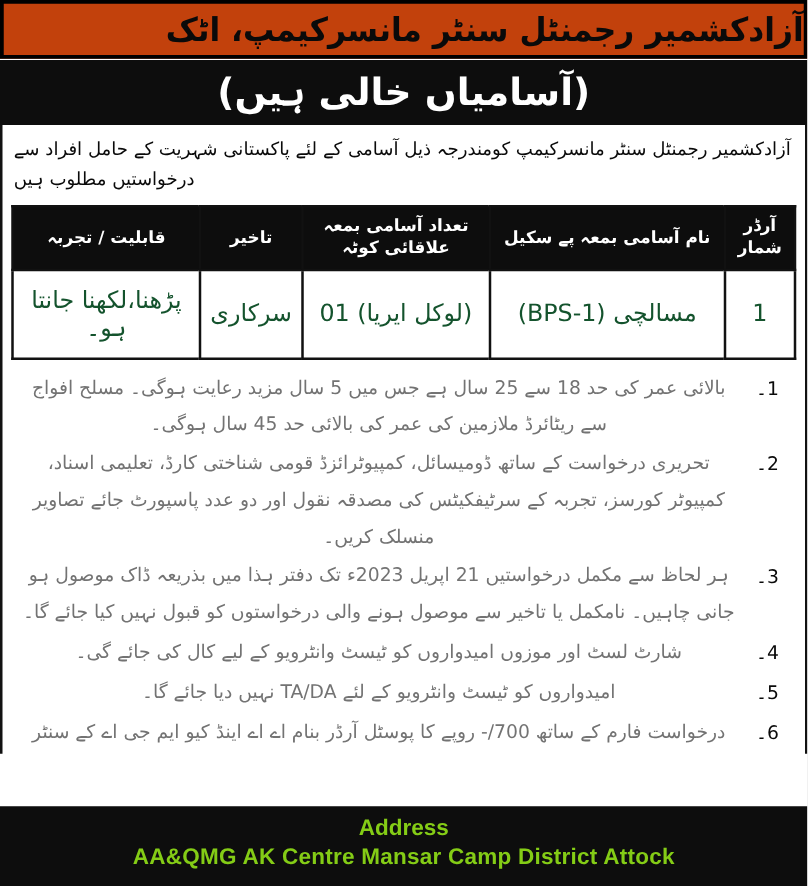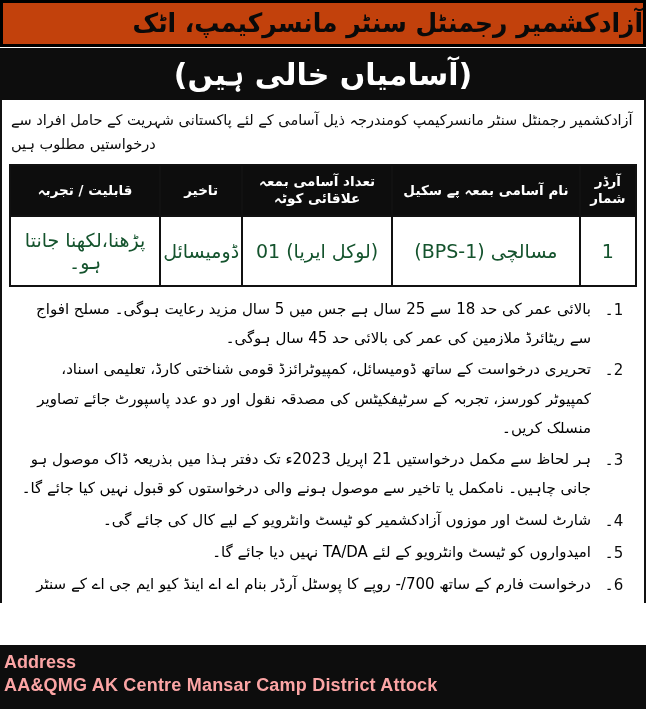--- a/index.html
+++ b/index.html
@@ -104,31 +104,31 @@
     flex:0 0 46px;
     text-align:center;
     font-size:15px;
     color:#0a0a0a;
     line-height:1.95;
     padding-top:1px;
   }
   .cond-text {
     flex:1;
     font-size:15px;
-    color:#000000;
+    color:#737373;
     line-height:1.95;
-    text-align:right;
+    text-align:center;
     padding-left:6px;
   }
 
   
   .address-bar {
     background:#0d0d0d;
-    color:#fca5a5;
-    text-align:left;
+    color:#84cc16;
+    text-align:center;
     padding:7px 4px 12px 4px;
     margin-top:42px;
   }
   .address-label {
     font-family:"Liberation Sans", sans-serif;
     font-size:18px; font-weight:bold; line-height:1.2;
   }
   .address-text {
     font-family:"Liberation Sans", sans-serif;
     font-size:18px; font-weight:bold; line-height:1.3;
@@ -160,21 +160,21 @@
           <th class="col-count">تعداد آسامی بمعہ علاقائی کوٹہ</th>
           <th class="col-edu">تاخیر</th>
           <th class="col-qual">قابلیت / تجربہ</th>
         </tr>
       </thead>
       <tbody>
         <tr>
           <td>1</td>
           <td>مسالچی (BPS-1)</td>
           <td class="ltr-cell">01 (لوکل ایریا)</td>
-          <td>ڈومیسائل</td>
+          <td>سرکاری</td>
           <td>پڑھنا،لکھنا جانتا ہو۔</td>
         </tr>
       </tbody>
     </table>
 
     <div class="conditions">
 
       <div class="cond-item">
         <div class="cond-num">1۔</div>
         <div class="cond-text">بالائی عمر کی حد 18 سے 25 سال ہے جس میں 5 سال مزید رعایت ہوگی۔ مسلح افواج سے ریٹائرڈ ملازمین کی عمر کی بالائی حد 45 سال ہوگی۔</div>
@@ -182,21 +182,21 @@
       <div class="cond-item">
         <div class="cond-num">2۔</div>
         <div class="cond-text">تحریری درخواست کے ساتھ ڈومیسائل، کمپیوٹرائزڈ قومی شناختی کارڈ، تعلیمی اسناد، کمپیوٹر کورسز، تجربہ کے سرٹیفکیٹس کی مصدقہ نقول اور دو عدد پاسپورٹ جائے تصاویر منسلک کریں۔</div>
       </div>
       <div class="cond-item">
         <div class="cond-num">3۔</div>
         <div class="cond-text">ہر لحاظ سے مکمل درخواستیں 21 اپریل 2023ء تک دفتر ہذا میں بذریعہ ڈاک موصول ہو جانی چاہیں۔ نامکمل یا تاخیر سے موصول ہونے والی درخواستوں کو قبول نہیں کیا جائے گا۔</div>
       </div>
       <div class="cond-item">
         <div class="cond-num">4۔</div>
-        <div class="cond-text">شارٹ لسٹ اور موزوں آزادکشمیر کو ٹیسٹ وانٹرویو کے لیے کال کی جائے گی۔</div>
+        <div class="cond-text">شارٹ لسٹ اور موزوں امیدواروں کو ٹیسٹ وانٹرویو کے لیے کال کی جائے گی۔</div>
       </div>
       <div class="cond-item">
         <div class="cond-num">5۔</div>
         <div class="cond-text">امیدواروں کو ٹیسٹ وانٹرویو کے لئے TA/DA نہیں دیا جائے گا۔</div>
       </div>
       <div class="cond-item">
         <div class="cond-num">6۔</div>
         <div class="cond-text">درخواست فارم کے ساتھ 700/- روپے کا پوسٹل آرڈر بنام اے اے اینڈ کیو ایم جی اے کے سنٹر مانسرکیمپ اٹک اور تین عدد جوابی لفافے (جن پر ڈاک ٹکٹ چسپاں ہوں) بھی ارسال کریں۔</div>
       </div>
       <div class="cond-item">

